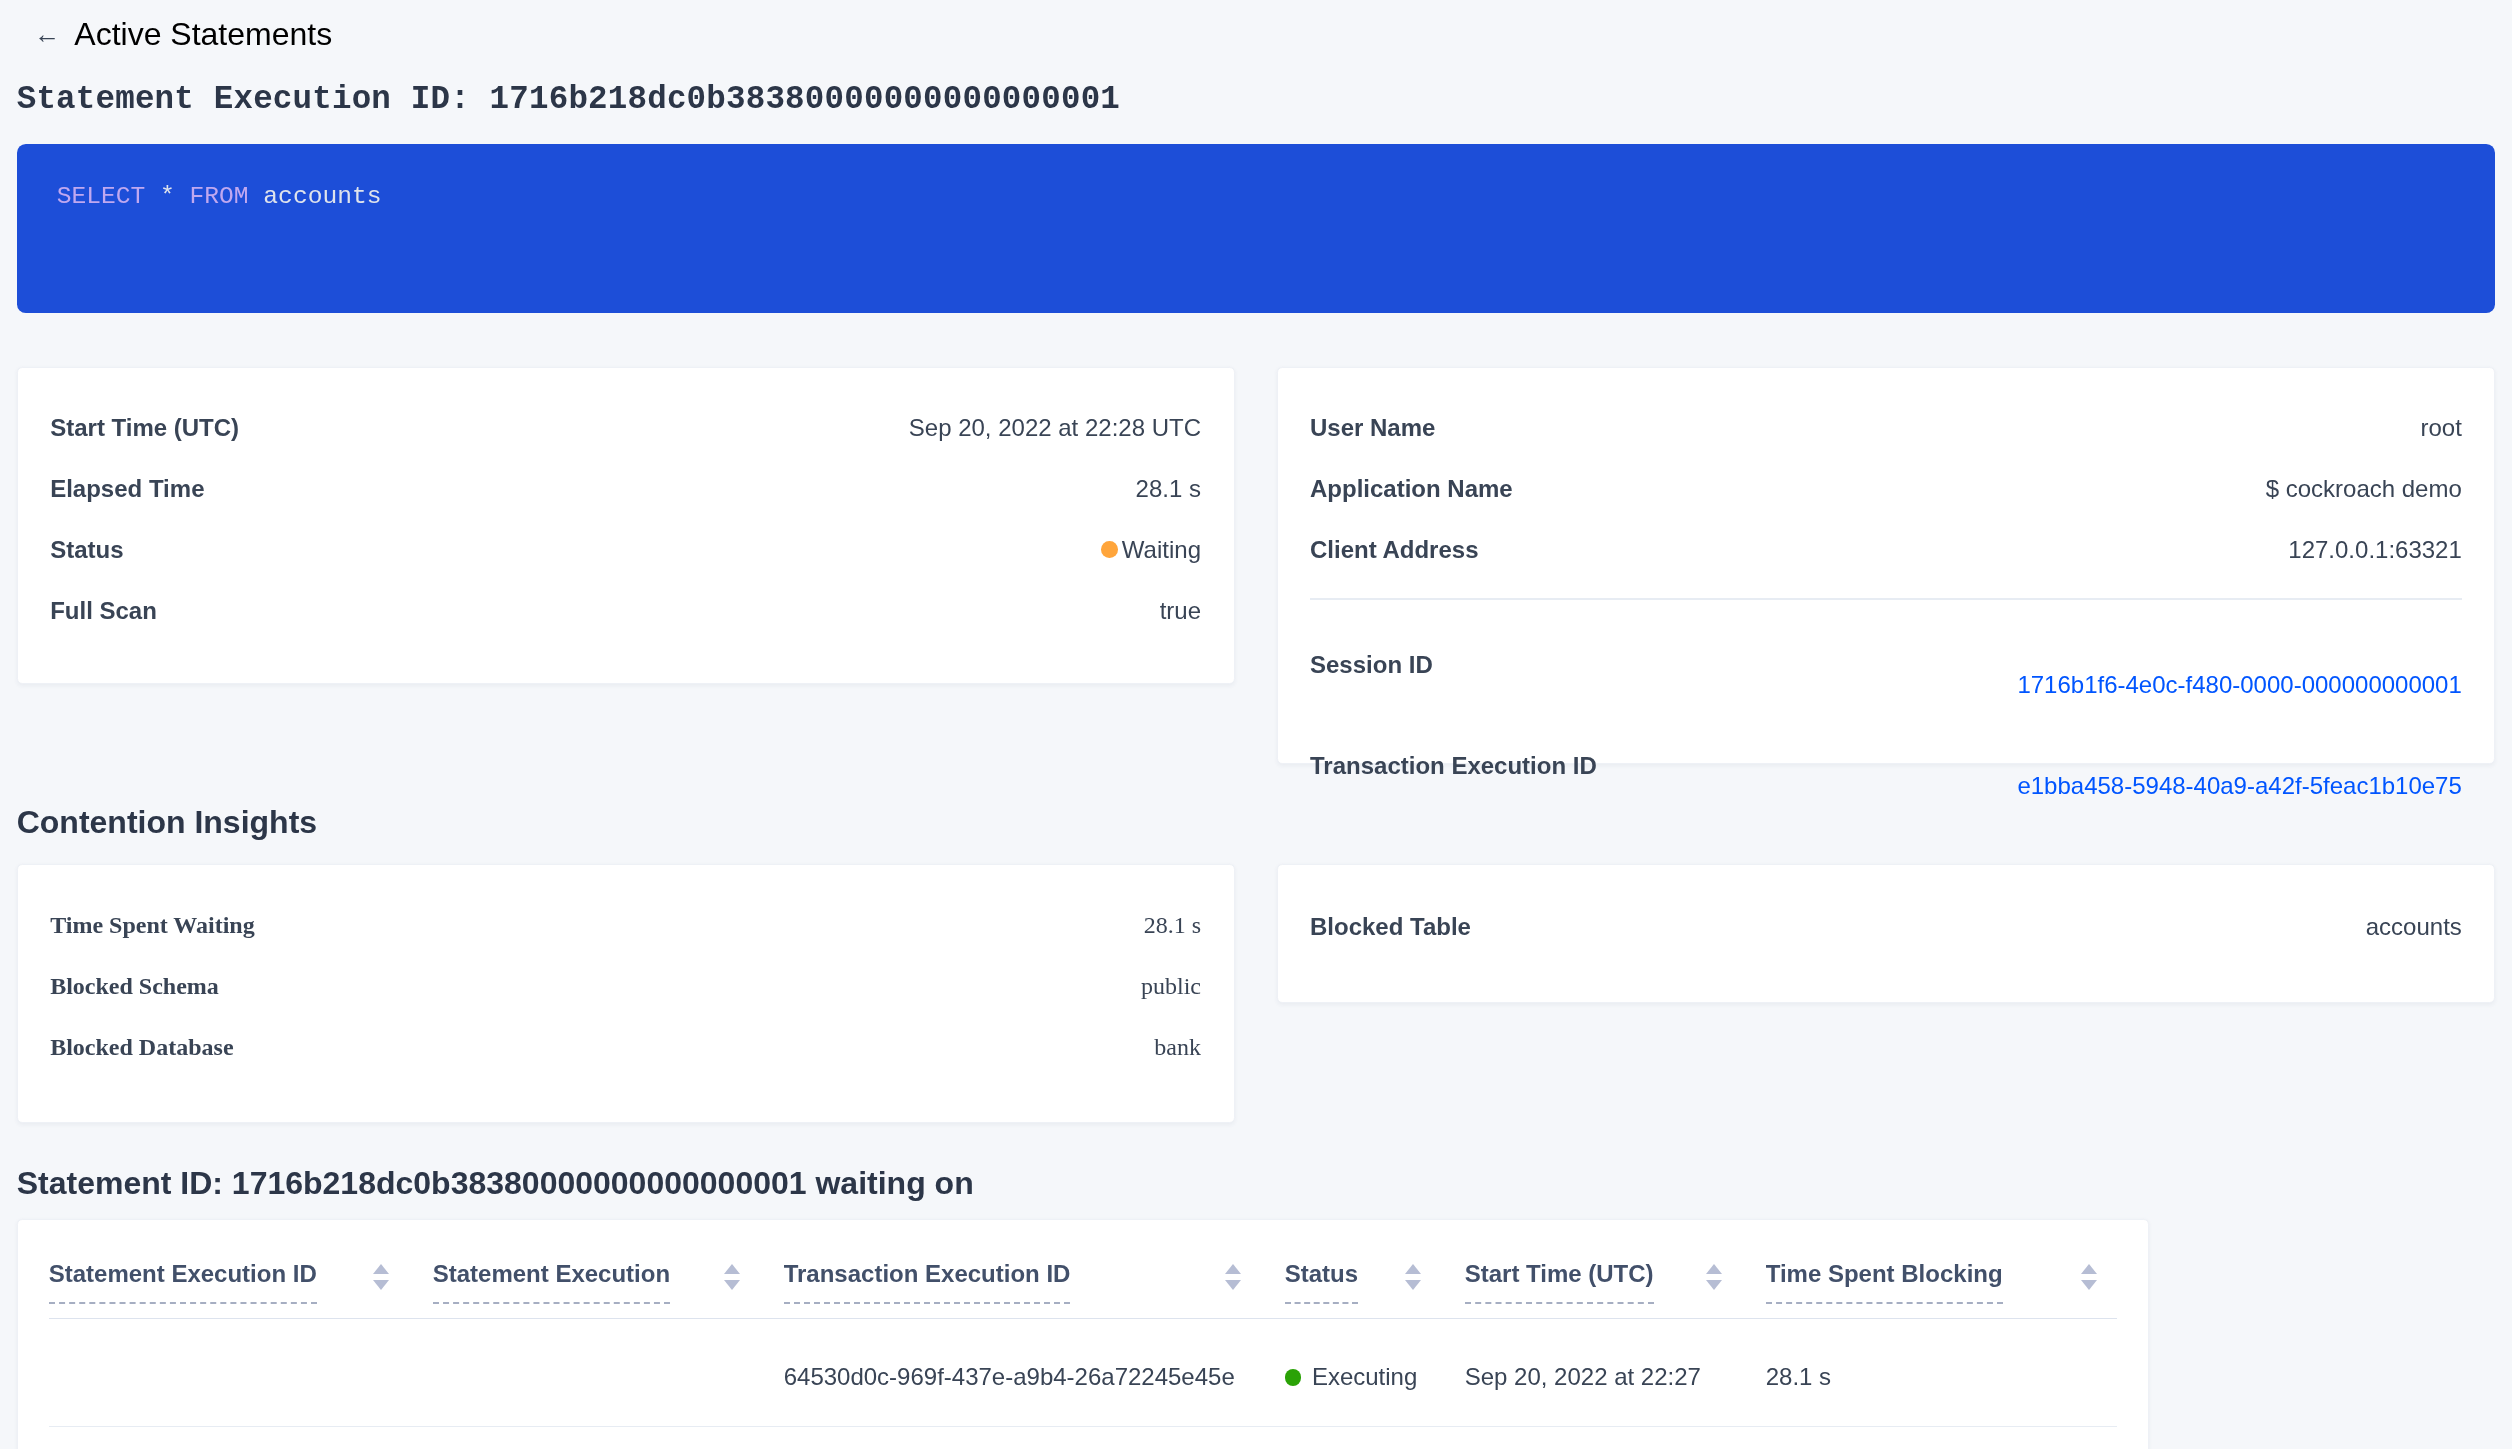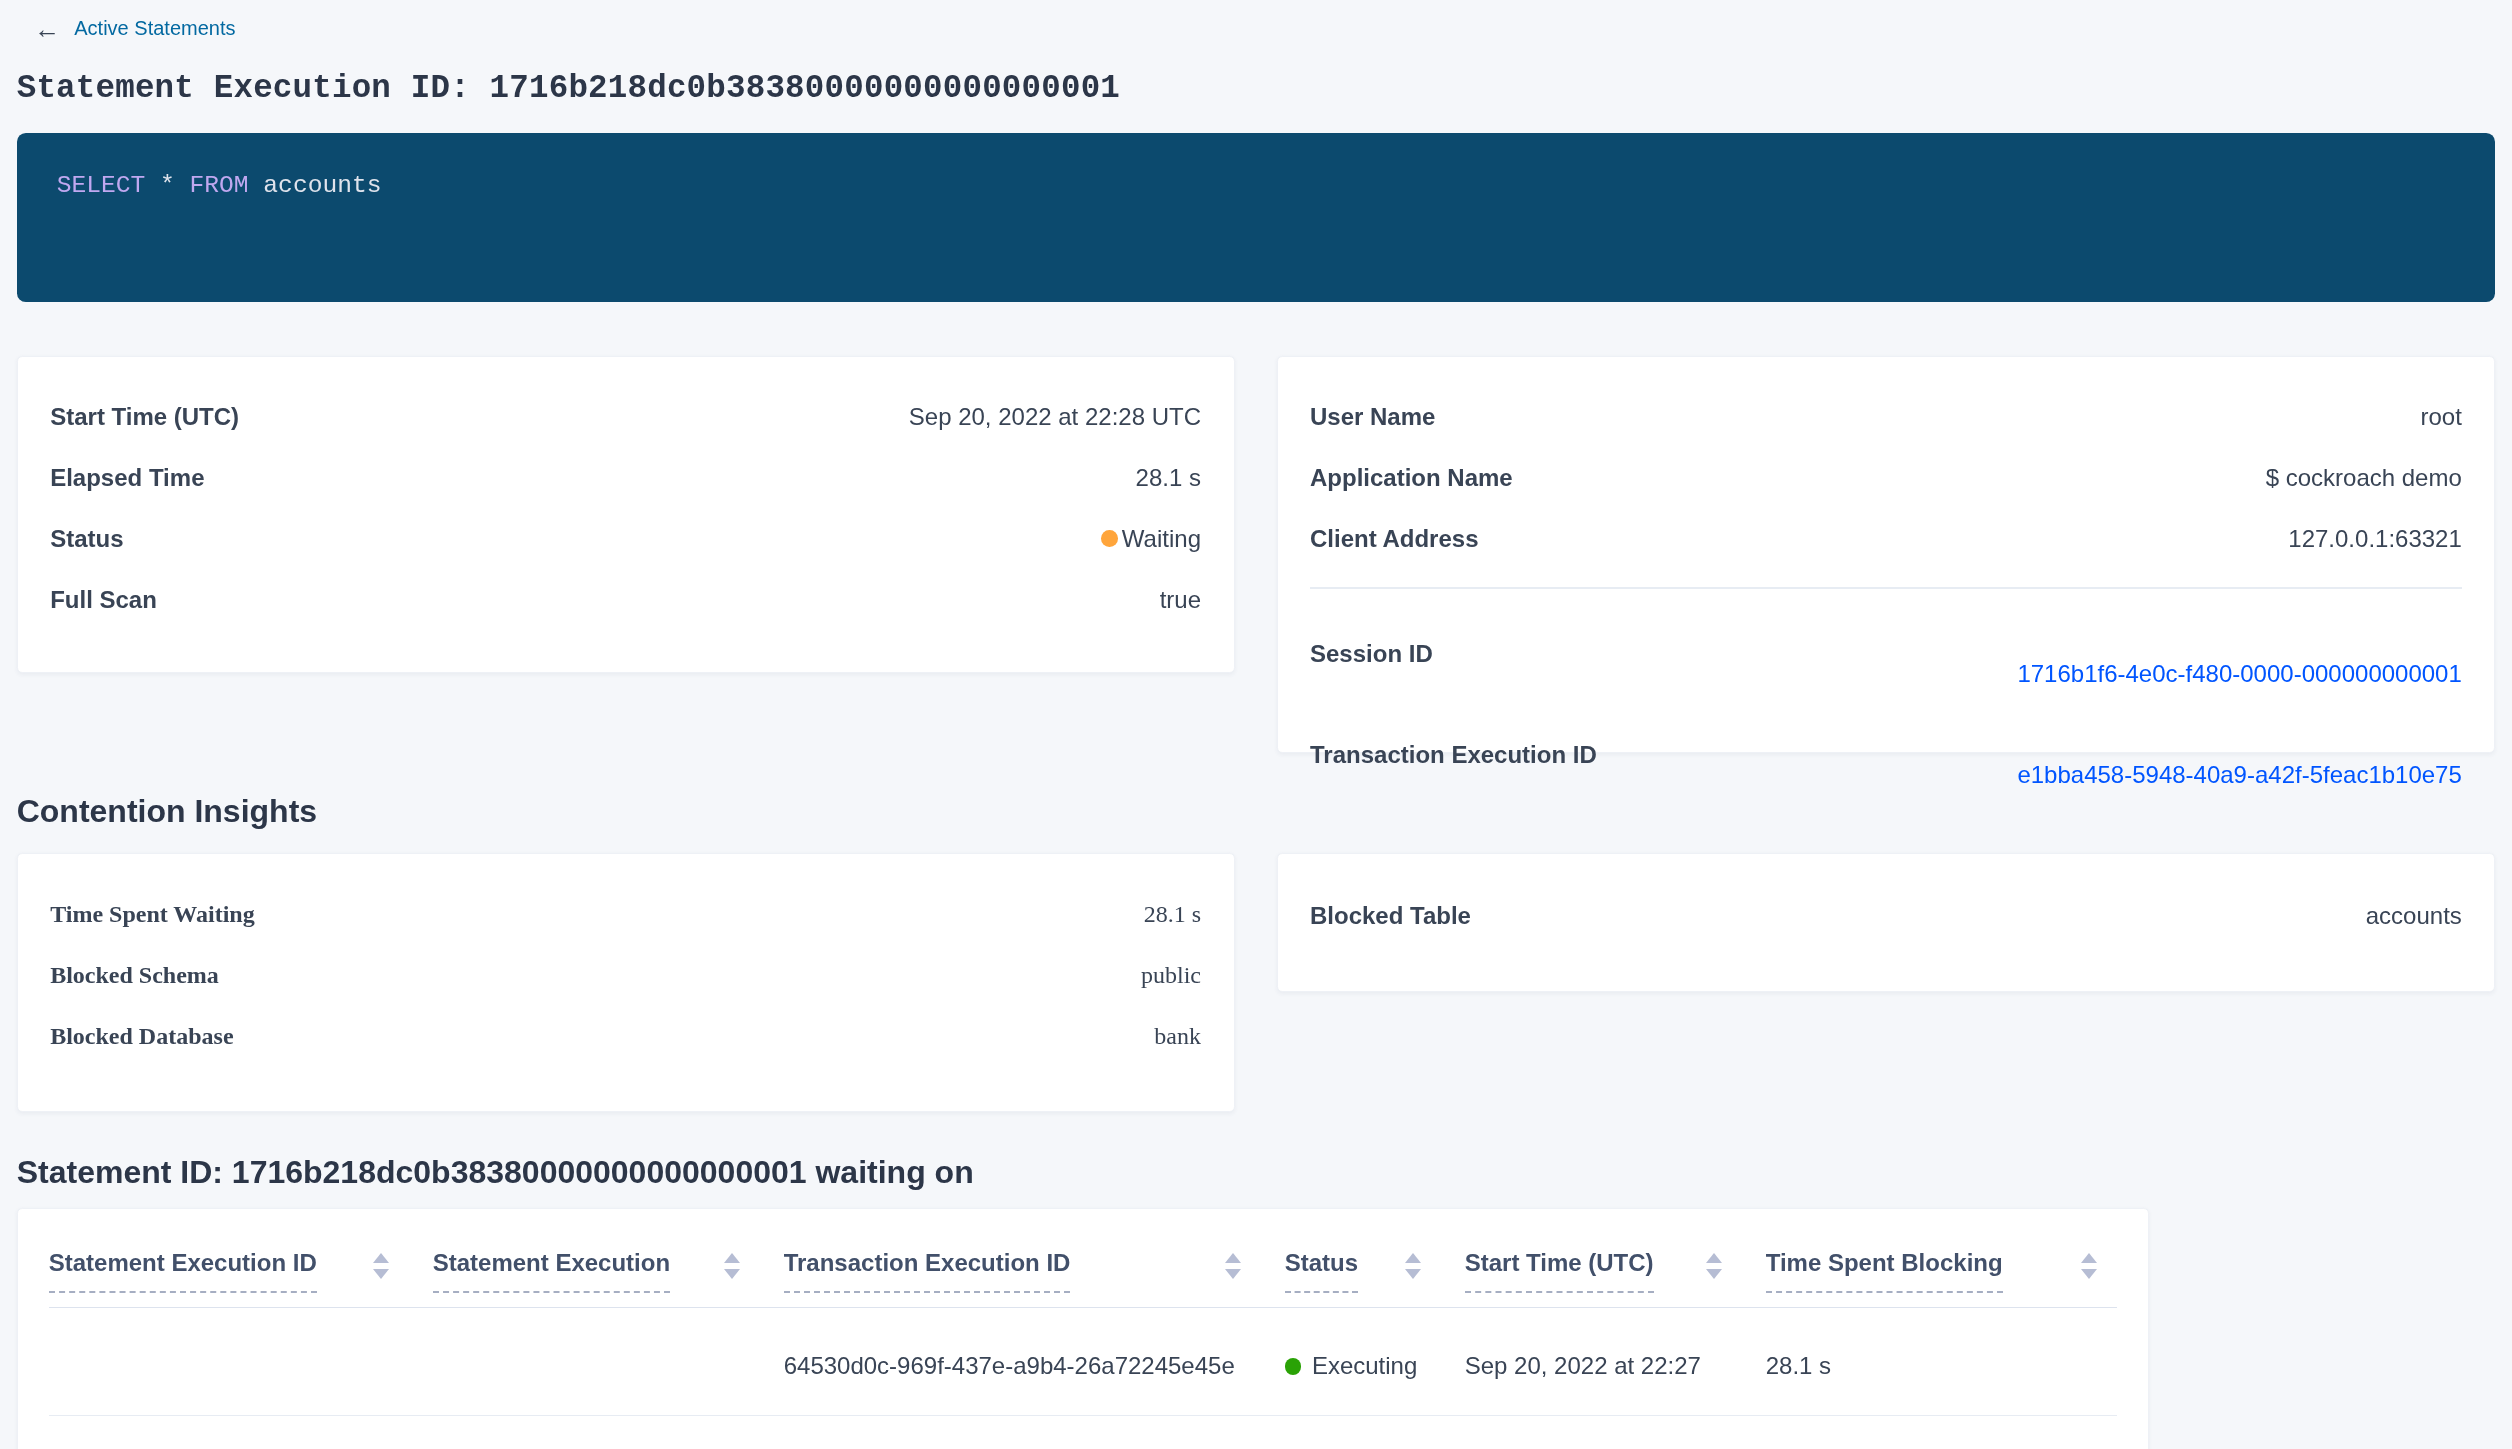--- a/index.html
+++ b/index.html
@@ -8,35 +8,35 @@
     width:2512px; height:1449px;
     font-family:"Liberation Sans", sans-serif;
     color:#394455;
     overflow:hidden;
   }
   .container { padding:8.8px 16.7px 0 16.7px; }
 
   
   .back-row { display:flex; align-items:center; gap:14px; margin:7px 0 0 17.6px; }
   .back-arrow { font-size:26px; color:#394455; line-height:1; }
-  .back-label { font-size:20px; color:#0369a1; }
+  .back-label { font-size:32px; color:#000000; }
 
   
   .page-title {
     margin:28px 0 0 0;
     font-size:32.5px; font-weight:700; color:#2c3648;
     letter-spacing:0.2px;
     font-family:Liberation Mono, monospace;
   }
 
   
   .sql-box {
     margin-top:26px;
     height:169px;
-    background:#0c4a6e;
+    background:#1d4ed8;
     border-radius:8.8px;
     padding:39px 40px;
     font-family:"Liberation Mono","DejaVu Sans Mono",monospace;
     font-size:24.6px; font-weight:500;
     color:#dfe3ec;
   }
   .sql-kw { color:#c0a8f0; }
 
   
   .cards-row { display:flex; gap:42px; align-items:flex-start; }

